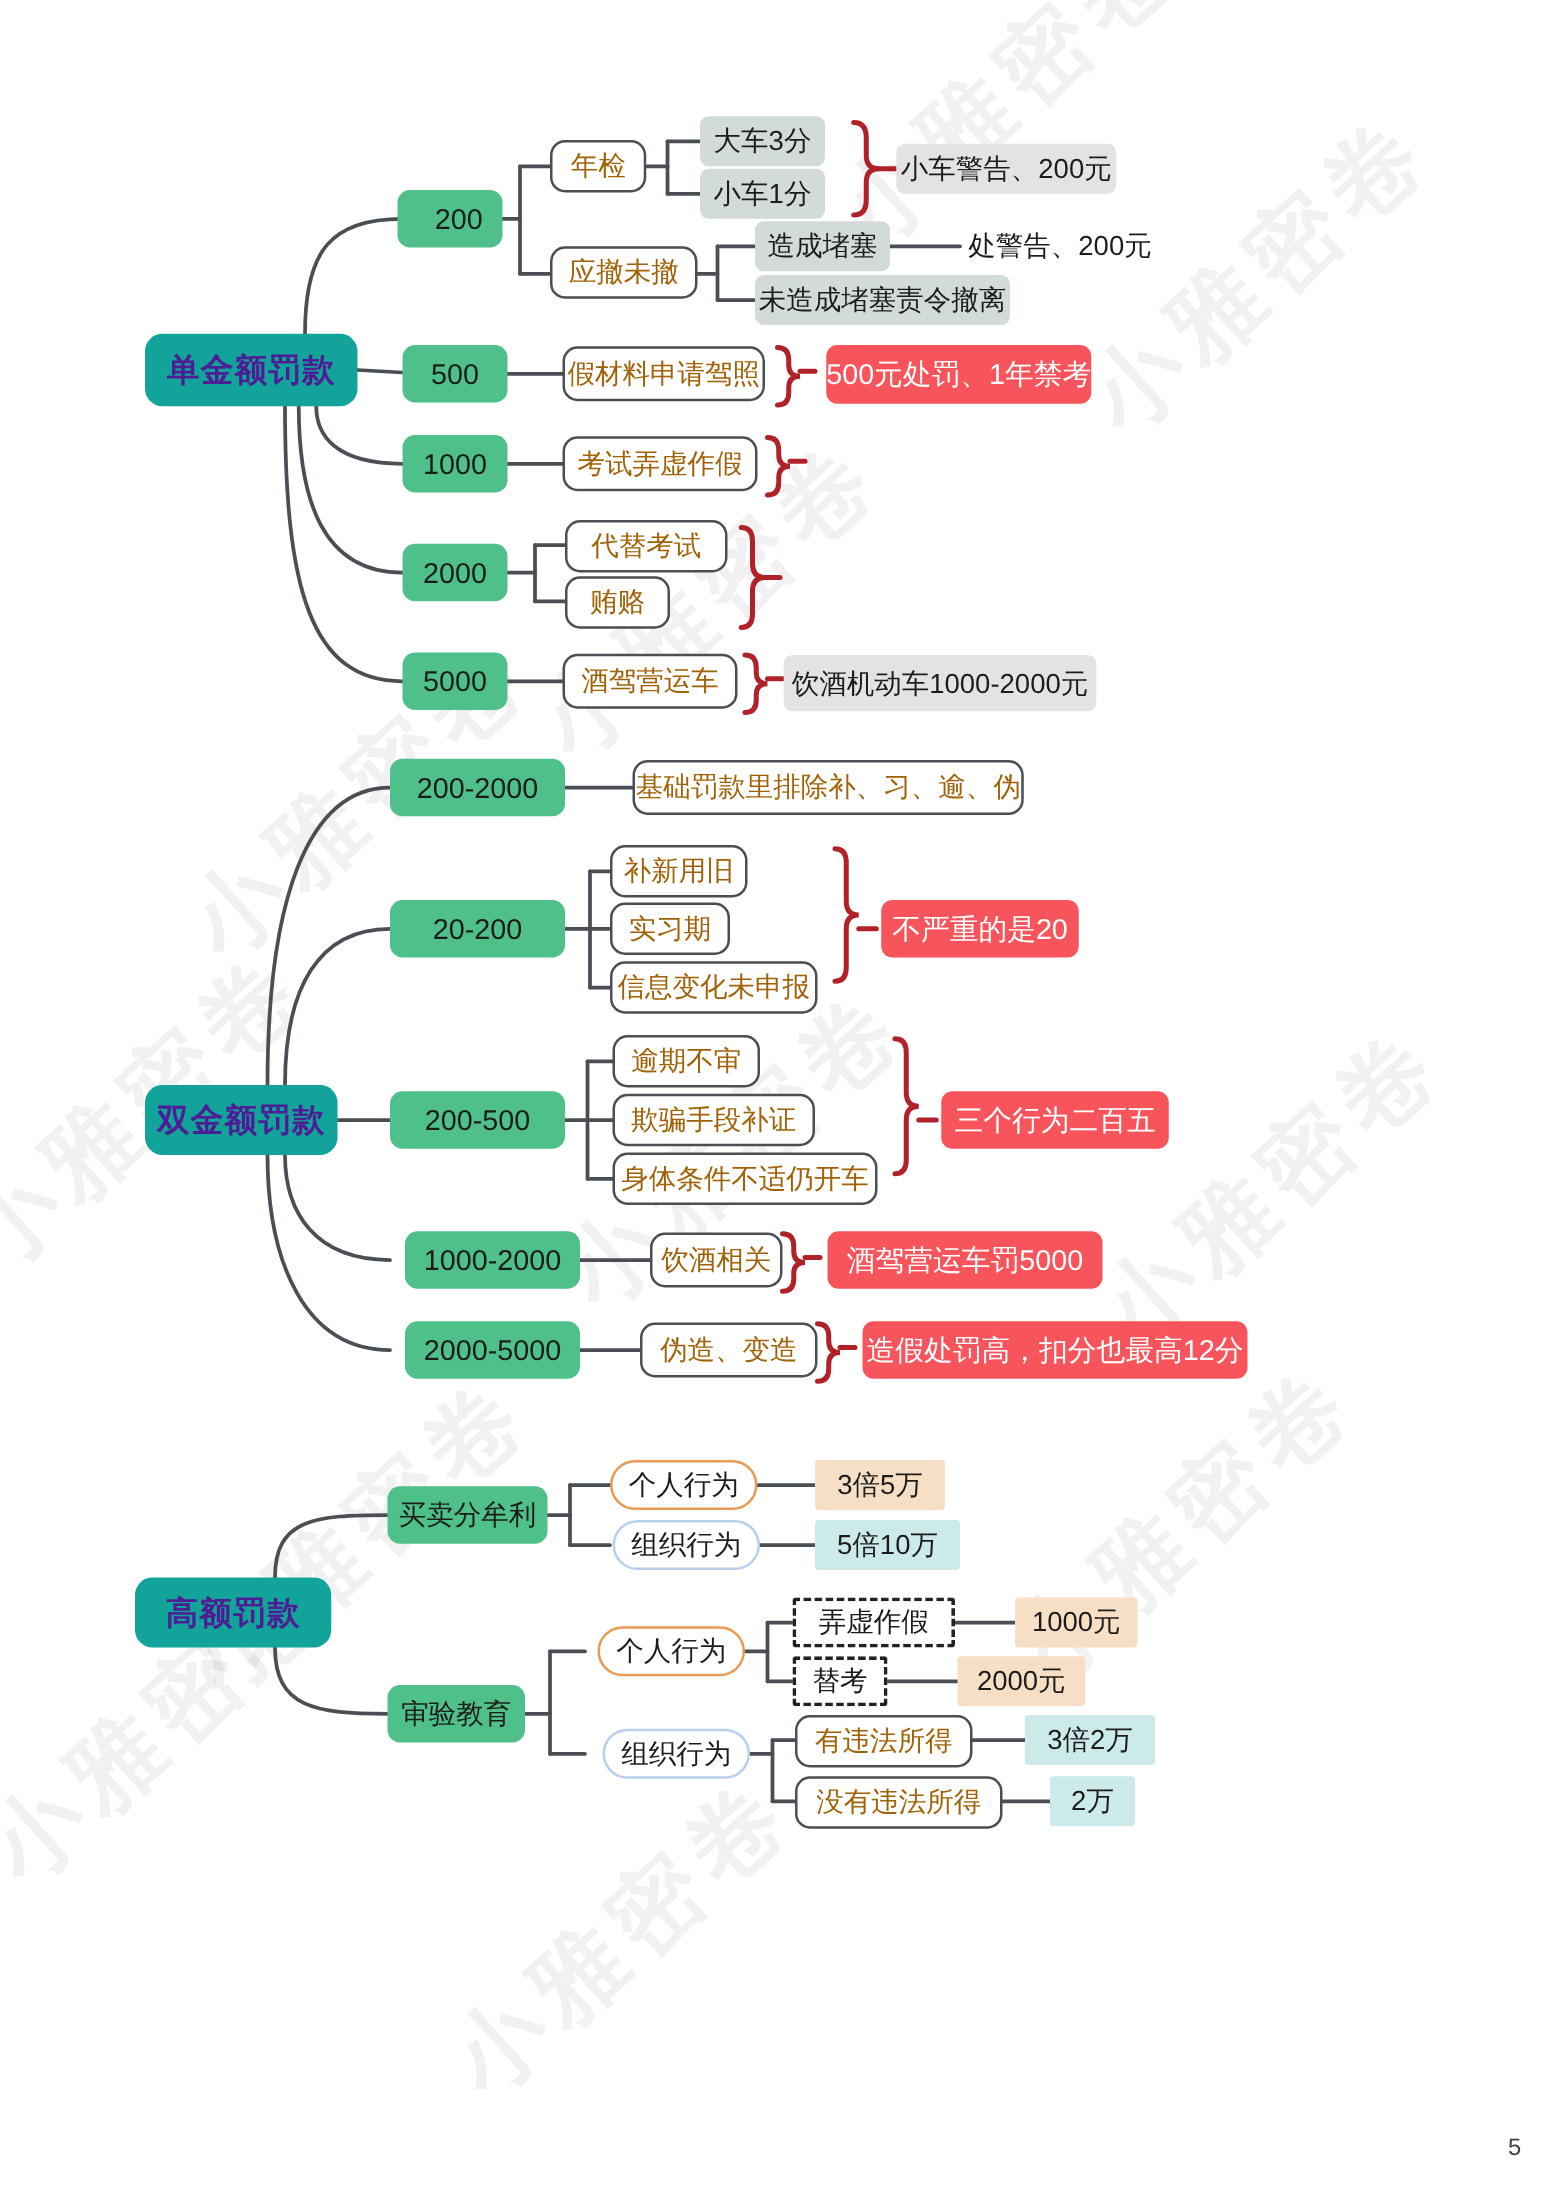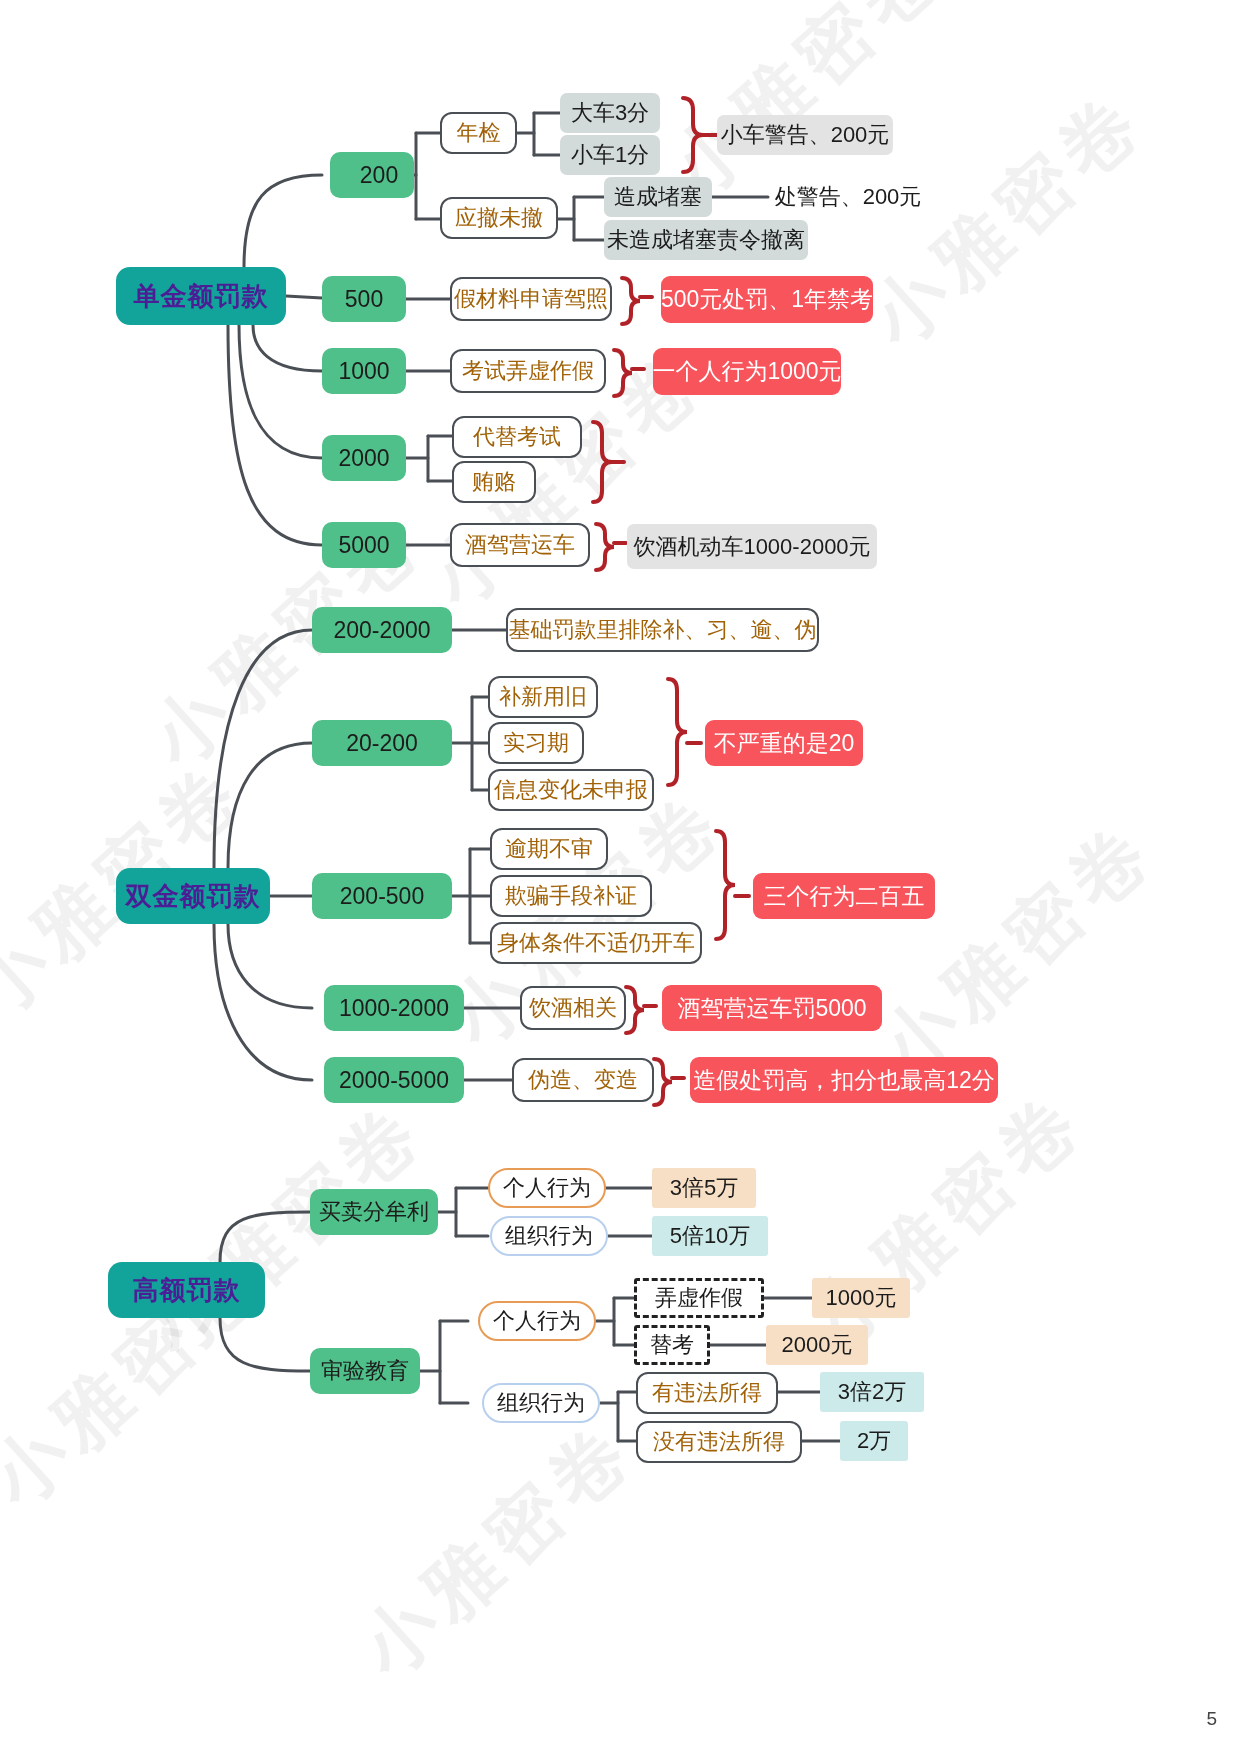--- a/index.html
+++ b/index.html
@@ -296,38 +296,37 @@
       <path d="M626,987 q9,0 9,10 v4 q0,9 9,9 q-9,0 -9,9 v4 q0,10 -9,10"></path>
       <path d="M644,1006 l12,0"></path>
 
       <path d="M654,1059 q9,0 9,10 v4 q0,9 9,9 q-9,0 -9,9 v4 q0,10 -9,10"></path>
       <path d="M672,1078 l12,0"></path>
     </g>
   </svg>
 
   <div class="node root" style="left:116px; top:267px; width:170px; height:58px;">单金额罚款</div>
 
-  <div class="node green" style="left:330px; top:152px; width:84px; height:46px;padding-left:14px;">200</div>
+  <div class="node green" style="left:318px; top:152px; width:84px; height:46px;padding-left:14px;">200</div>
   <div class="node white" style="left:440px; top:112px; width:77px; height:42px;">年检</div>
   <div class="node grey" style="left:560px; top:93px; width:100px; height:40px;">大车3分</div>
   <div class="node grey" style="left:560px; top:135px; width:100px; height:40px;">小车1分</div>
   <div class="node grey light" style="left:717px; top:115px; width:176px; height:40px;">小车警告、200元</div>
 
   <div class="node white" style="left:440px; top:197px; width:118px; height:42px;">应撤未撤</div>
   <div class="node grey" style="left:604px; top:177px; width:108px; height:40px;">造成堵塞</div>
   <div class="node grey" style="left:604px; top:220px; width:204px; height:40px;">未造成堵塞责令撤离</div>
   <div class="node plain" style="left:768px; top:177px; width:160px; height:40px;">处警告、200元</div>
 
   <div class="node green" style="left:322px; top:276px; width:84px; height:46px;">500</div>
   <div class="node white" style="left:450px; top:277px; width:162px; height:44px;">假材料申请驾照</div>
   <div class="node red" style="left:661px; top:276px; width:212px; height:47px;">500元处罚、1年禁考</div>
 
   <div class="node green" style="left:322px; top:348px; width:84px; height:46px;">1000</div>
   <div class="node white" style="left:450px; top:349px; width:156px; height:44px;">考试弄虚作假</div>
-  <div class="node red" style="left:653px; top:348px; width:188px; height:47px;">一个人行为1000元</div>
 
   <div class="node green" style="left:322px; top:435px; width:84px; height:46px;">2000</div>
   <div class="node white" style="left:452px; top:416px; width:130px; height:42px;">代替考试</div>
   <div class="node white" style="left:452px; top:461px; width:84px; height:42px;">贿赂</div>
 
   <div class="node green" style="left:322px; top:522px; width:84px; height:46px;">5000</div>
   <div class="node white" style="left:450px; top:523px; width:140px; height:44px;">酒驾营运车</div>
   <div class="node grey light" style="left:627px; top:524px; width:250px; height:45px;">饮酒机动车1000-2000元</div>
 
   <div class="node root" style="left:116px; top:868px; width:154px; height:56px;">双金额罚款</div>

